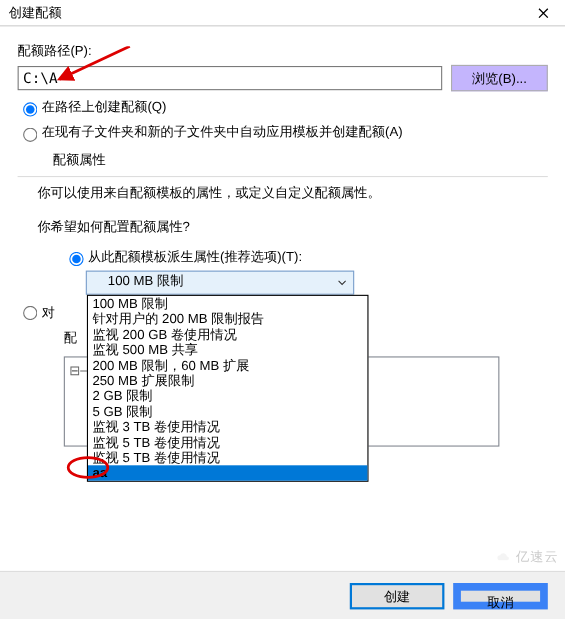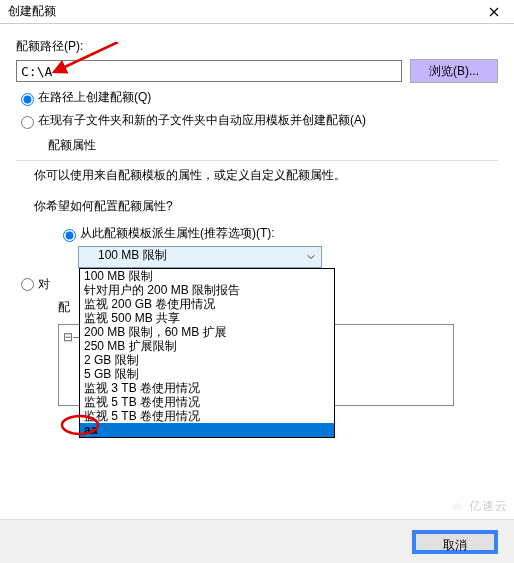--- a/index.html
+++ b/index.html
@@ -39,21 +39,21 @@
 .dropdown .opt.sel { background: #0078d7; color: #000000; font-weight: bold; }
 
 .hidden-radio { display: flex; align-items: flex-start; margin: 8px 0 0 0; }
 .hidden-radio input { margin-right: 4px; margin-top: 2px; }
 
 .treebox { border: 1px solid #828790; margin-left: 42px; margin-top: 8px; width: 396px; height: 82px; padding: 4px 4px; font-family: "SimSun", monospace; font-size: 12px; line-height: 16px; overflow: hidden; }
 .tree-line { white-space: nowrap; }
 .tree-glyph { color: #666; }
 
 .footer { position: absolute; bottom: 0; left: 0; right: 0; height: 44px; border-top: 1px solid #ddd; background: #f0f0f0; display: flex; align-items: center; justify-content: flex-end; padding-right: 16px; gap: 8px; }
-.footer .btn { width: 86px; height: 24px; border: 4px solid #3b82f6; background: #e1e1e1; text-align: center; line-height: 22px; cursor: default; }
+.footer .btn { width: 86px; height: 24px; border: 7px solid #3b82f6; background: #e1e1e1; text-align: center; line-height: 22px; cursor: default; }
 .footer .btn.primary { border: 2px solid #0078d7; line-height: 20px; }
 
 .watermark { position: absolute; right: 6px; bottom: 48px; color: #ccc; font-size: 11px; letter-spacing: 1px; pointer-events: none; }
 .watermark svg { width: 14px; height: 14px; vertical-align: middle; opacity: .3; }
 
 .quota-section-label { margin-left: 42px; margin-top: 6px; }
 </style>
 </head>
 <body>
 
@@ -151,14 +151,15 @@
 </svg>
 
 <div class="watermark">
   <svg viewBox="0 0 24 16">
       <path d="M6 12a4 4 0 010-8 6 6 0 0111 2 3 3 0 010 6H6z" fill="#ddd"></path>
     </svg>
   <span>亿速云</span>
 </div>
 
 <div class="footer">
+  <div class="btn primary">创建</div>
   <div class="btn">取消</div>
 </div>
 
 </body></html>

